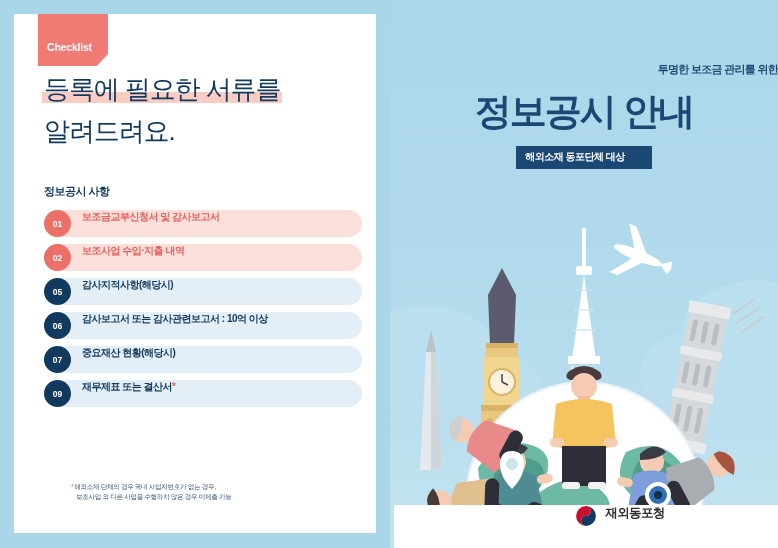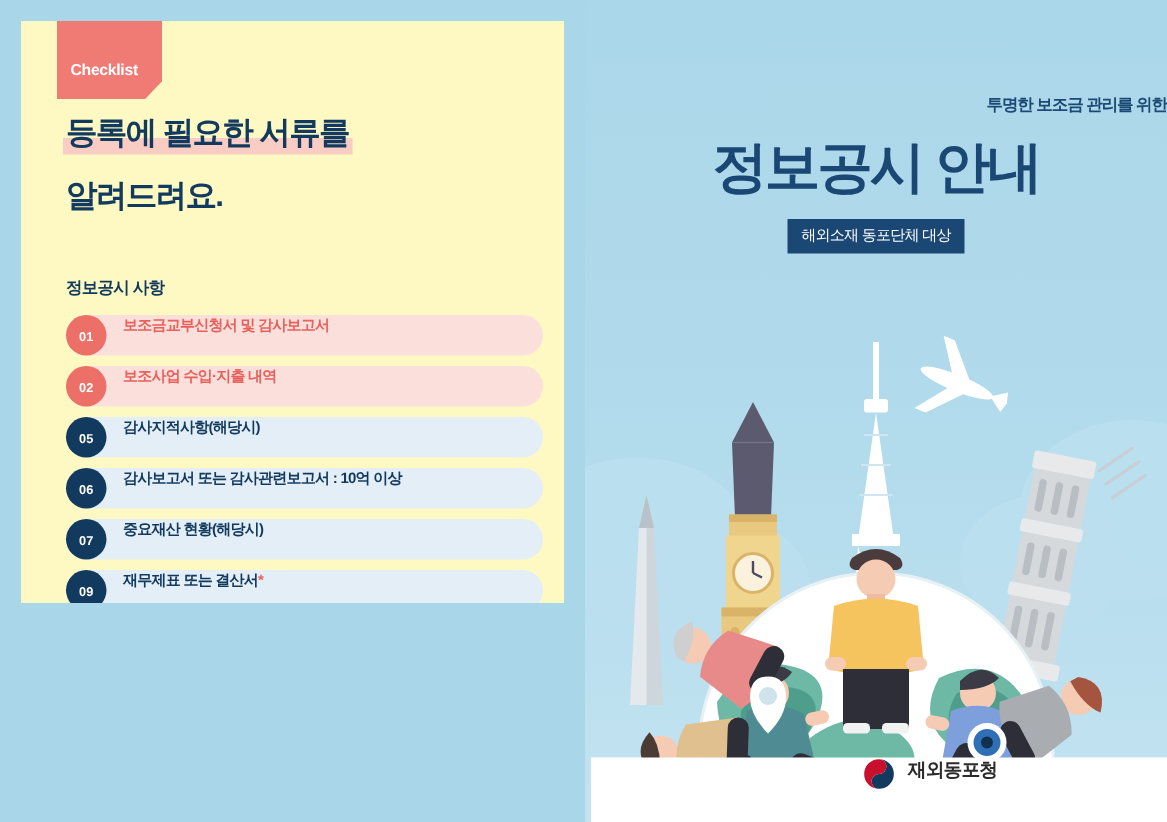--- a/index.html
+++ b/index.html
@@ -18,22 +18,22 @@
     overflow: hidden;
     background: #a9d6e9;
   }
 
   
   .left-card {
     position: absolute;
     left: 14px;
     top: 14px;
     width: 362px;
-    height: 388px;
-    background: #fef9c3;
+    height: 519px;
+    background: #ffffff;
     overflow: hidden;
   }
 
   .checklist-tag {
     position: absolute;
     left: 24px;
     top: -14px;
     width: 70px;
     height: 66px;
     background: #ef7b74;
@@ -52,22 +52,22 @@
     white-space: nowrap;
   }
 
   .headline {
     position: absolute;
     left: 30px;
     top: 60px;
     width: 310px;
   }
   .headline-line {
-    font-size: 21px;
-    font-weight: bold;
+    font-size: 26px;
+    font-weight: normal;
     color: #123a5e;
     letter-spacing: -1.1px;
     line-height: 30px;
     white-space: nowrap;
     position: relative;
     display: block;
   }
   .headline-line.hl {
     display: inline-block;
   }
@@ -202,23 +202,23 @@
     position: absolute;
     top: 146px;
     left: 0; right: 0;
     text-align: center;
   }
   .r-badge {
     display: inline-block;
     background: #1b4774;
     color: #ffffff;
     font-size: 10px;
-    font-weight: normal;
+    font-weight: bold;
     letter-spacing: -0.5px;
-    padding: 4px 9px 5px 9px;
+    padding: 4px 27px 5px 9px;
     text-align: center;
   }
 
   
   .r-footer {
     position: absolute;
     left: 4px;
     bottom: 0;
     width: 452px;
     height: 43px;

